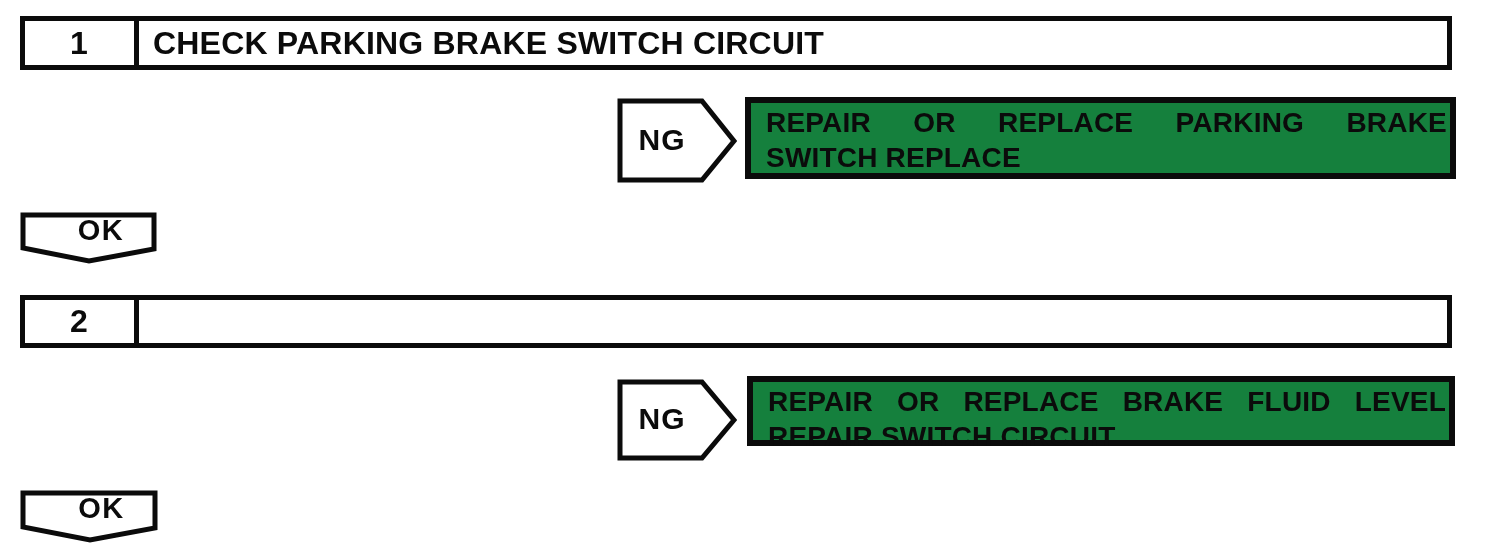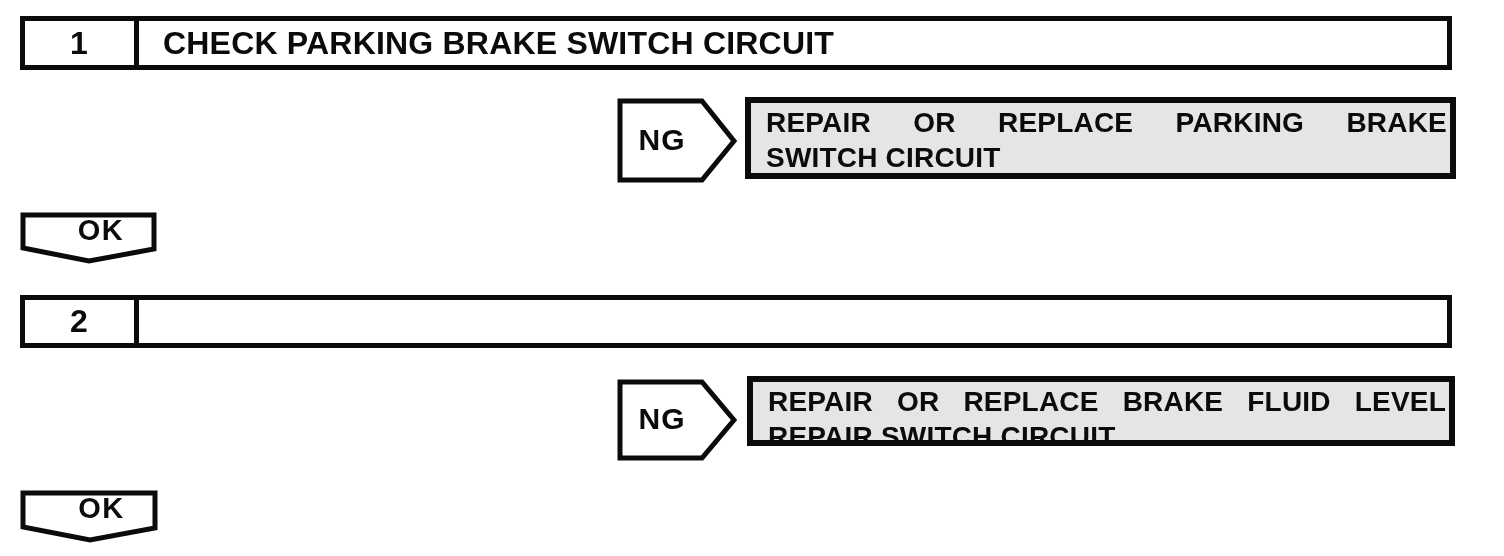--- a/index.html
+++ b/index.html
@@ -33,21 +33,21 @@
     display: flex;
     align-items: center;
     justify-content: center;
     font-size: 32px;
     letter-spacing: 1px;
   }
   .step-title {
     flex: 1;
     display: flex;
     align-items: center;
-    padding-left: 24px;
+    padding-left: 14px;
     font-size: 32px;
     letter-spacing: 0.2px;
     white-space: nowrap;
   }
   
   .ng-connector {
     position: absolute;
   }
   .ng-connector svg {
     position: absolute;
@@ -62,21 +62,21 @@
     transform: translateY(-54%);
     text-align: center;
     font-size: 30px;
     letter-spacing: 1px;
   }
   
   .action-box {
     position: absolute;
     box-sizing: border-box;
     border: 6px solid #0b0b0b;
-    background: #e5e5e5;
+    background: #15803d;
     padding: 2px 3px 0 15px;
   }
   .action-line {
     font-size: 28px;
     line-height: 35px;
     letter-spacing: 0.2px;
     white-space: nowrap;
   }
   .action-line.justified {
     white-space: normal;
@@ -115,21 +115,21 @@
 
   <div class="ng-connector" style="left:617px; top:98px; width:120px; height:85px;">
     <svg width="120" height="85" viewBox="0 0 120 85">
       <path d="M 3 3 L 85 3 L 117 43 L 85 82 L 3 82 Z" fill="#ffffff" stroke="#0b0b0b" stroke-width="5" stroke-linejoin="miter"></path>
     </svg>
     <span class="ng-label">NG</span>
   </div>
 
   <div class="action-box" style="left:745px; top:97px; width:711px; height:82px;">
     <div class="action-line justified">REPAIR OR REPLACE PARKING BRAKE</div>
-    <div class="action-line">SWITCH CIRCUIT</div>
+    <div class="action-line">SWITCH REPLACE</div>
   </div>
 
   <div class="ok-connector" style="left:20px; top:212px; width:138px; height:53px;">
     <svg width="138" height="53" viewBox="0 0 138 53">
       <path d="M 3 3 L 134 3 L 134 37 L 69 49 L 3 36 Z" fill="#ffffff" stroke="#0b0b0b" stroke-width="5" stroke-linejoin="miter"></path>
     </svg>
     <span class="ok-label">OK</span>
   </div>
 
   <div class="step-header" style="left:20px; top:295px; width:1432px; height:53px;">

